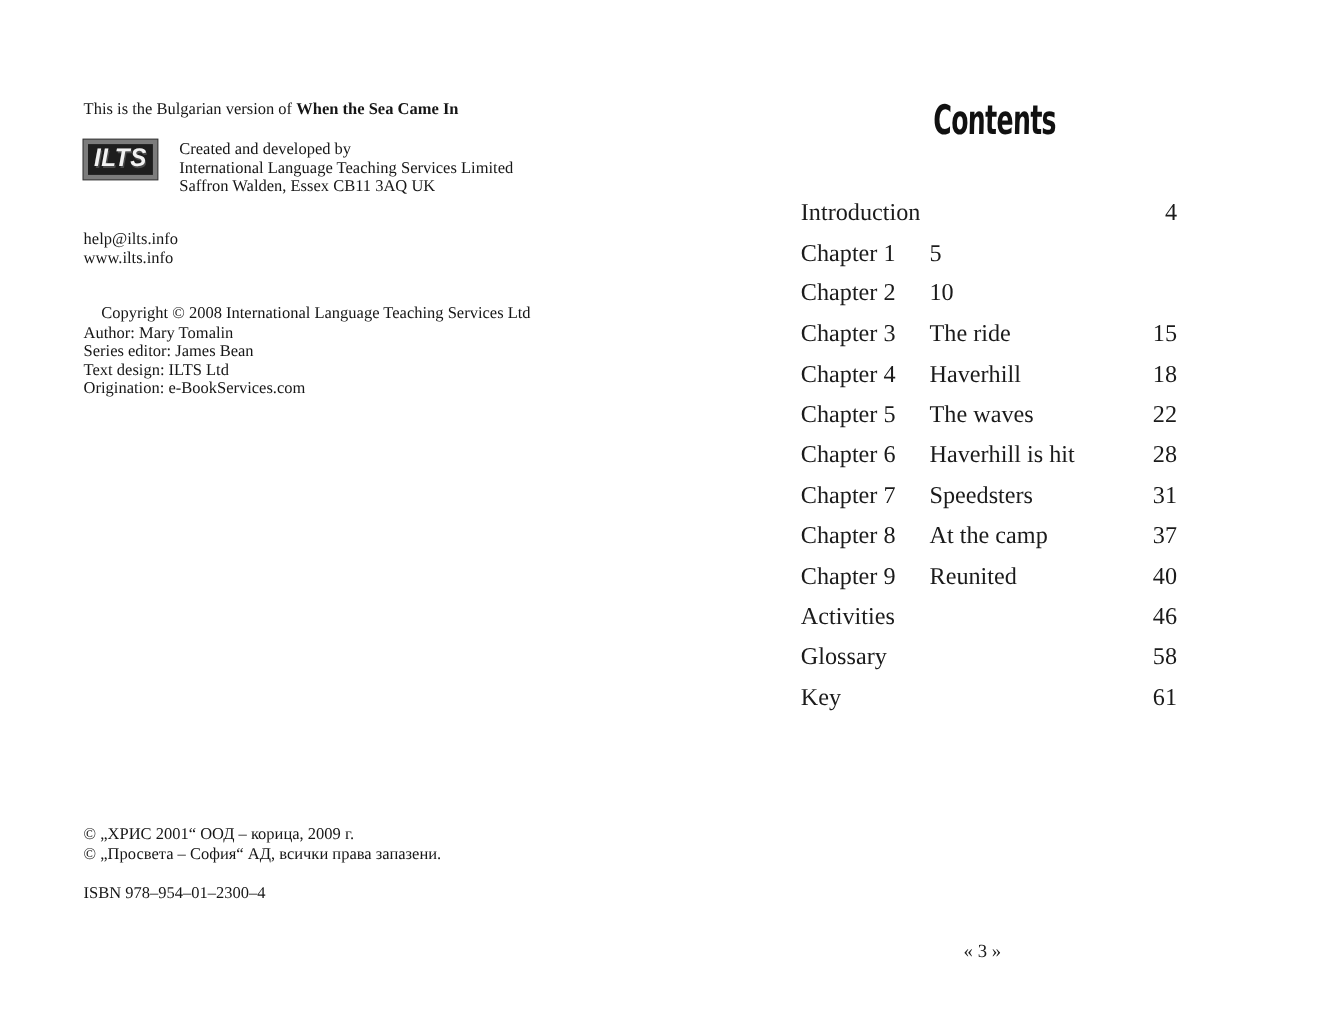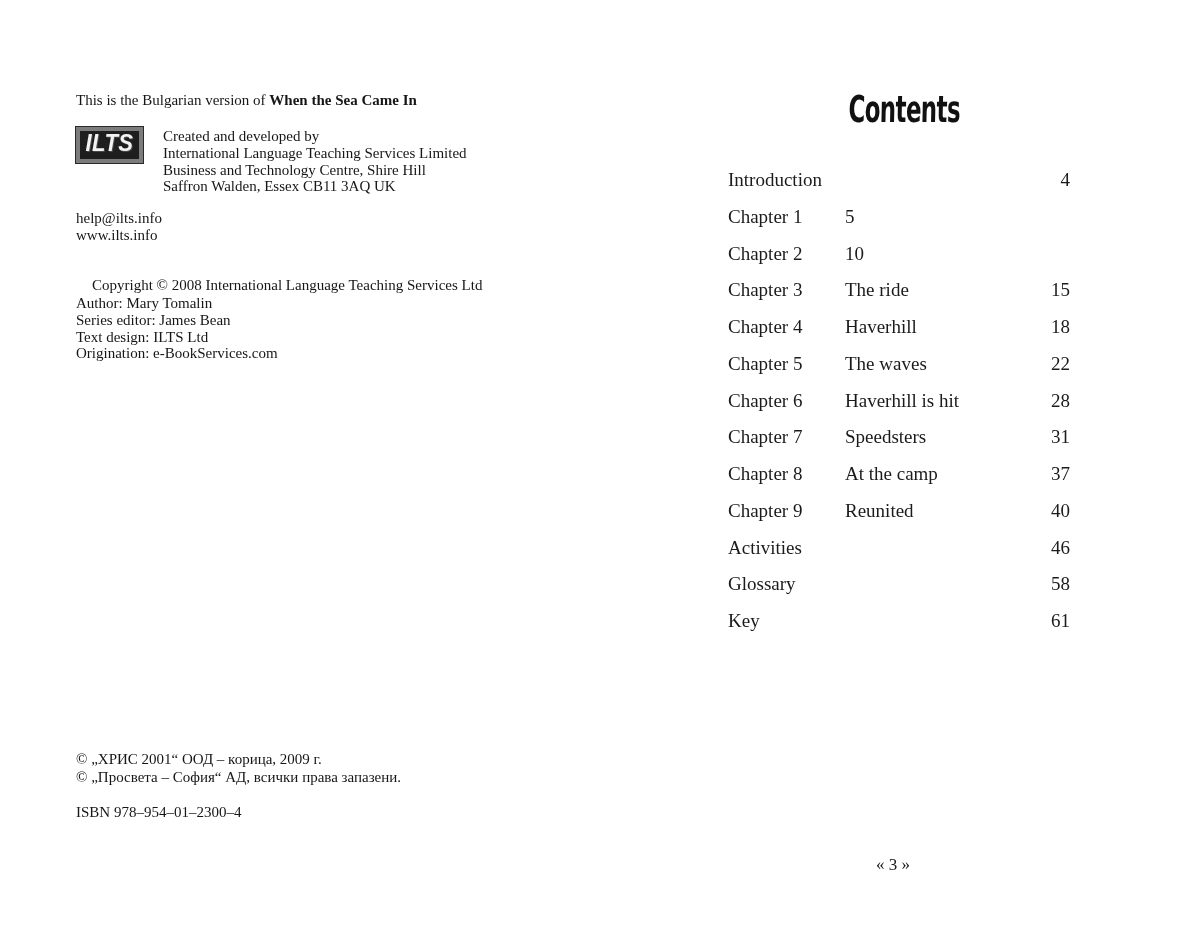--- a/index.html
+++ b/index.html
@@ -91,22 +91,22 @@
   }
 
   .toc {
     position: absolute;
     left: 728px; top: 169px;
     width: 342px;
   }
   .toc-row {
     display: flex;
     height: 36.77px;
-    align-items: flex-start;
-    font-size: 19px;
+    align-items: flex-end;
+    font-size: 22px;
     color: #1b1b1b;
   }
   .toc-chapter { width: 117px; flex: none; }
   .toc-chtitle { flex: 1; }
   .toc-page { flex: none; text-align: right; }
 
   .folio {
     position: absolute;
     left: 853px; top: 855px;
     width: 80px;
@@ -123,21 +123,20 @@
   <p class="version-line"><span>This is the Bulgarian version of </span><b>When the Sea Came In</b></p>
 
   <div class="logo-box">
     <span class="logo-text">ILTS</span>
   </div>
 
   <div class="publisher-block">
 
   <div class="pub-line">Created and developed by</div>
       <div class="pub-line">International Language Teaching Services Limited</div>
-      <div class="pub-line">Business and Technology Centre, Shire Hill</div>
       <div class="pub-line">Saffron Walden, Essex CB11 3AQ UK</div>
     </div>
 
   <div class="contact-block">
 
   <div class="contact-line">help@ilts.info</div>
       <div class="contact-line">www.ilts.info</div>
     </div>
 
   <p class="copyright-line">Copyright © 2008 International Language Teaching Services Ltd</p>

